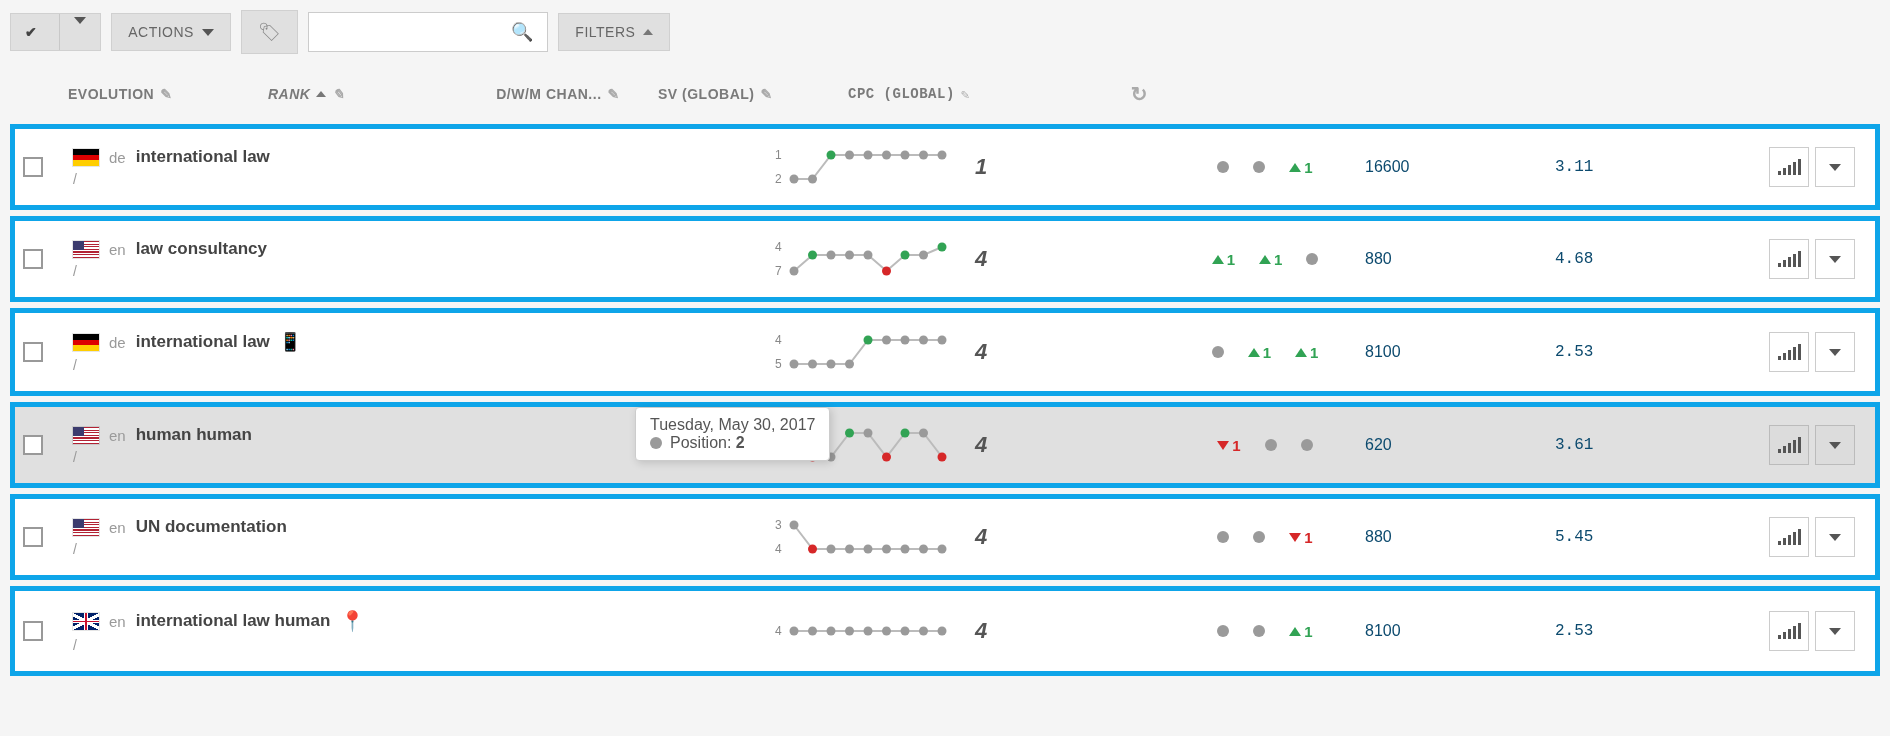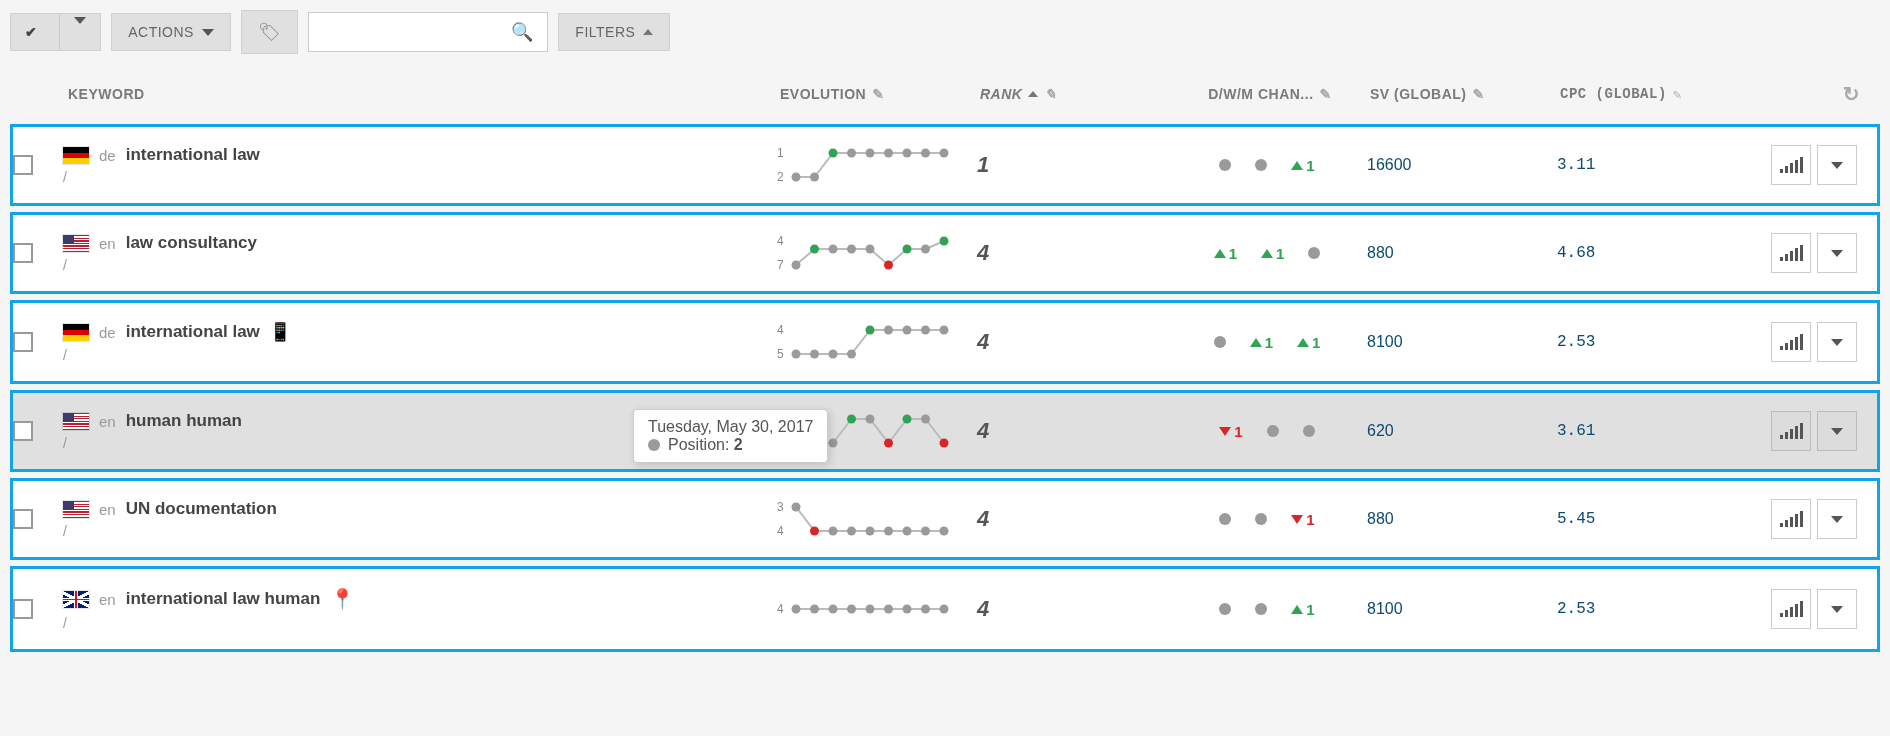--- a/index.html
+++ b/index.html
@@ -15,21 +15,21 @@
 .thead { display: flex; align-items: center; padding: 18px 20px 18px 8px; font-weight: 700; color: #7a7a7a; letter-spacing: 0.5px; font-size: 14px; }
 .thead .col, .row .col { display: flex; align-items: center; gap: 6px; }
 .col-check { width: 50px; flex: 0 0 50px; }
 .col-kw { flex: 1 1 380px; }
 .col-evo { flex: 0 0 200px; }
 .col-rank { flex: 0 0 190px; font-style: italic; }
 .col-chg { flex: 0 0 200px; justify-content: center; }
 .col-sv { flex: 0 0 190px; }
 .col-cpc { flex: 0 0 200px; font-family: Liberation Mono, monospace; }
 .col-act { flex: 0 0 100px; justify-content: flex-end; }
-.row { display: flex; align-items: center; background: #fff; border: 3px solid #0ea5e9; padding: 18px 20px 18px 0; margin-bottom: 6px; position: relative; }
+.row { display: flex; align-items: center; background: #fff; border: 5px solid #0ea5e9; padding: 18px 20px 18px 8px; margin-bottom: 6px; position: relative; }
 .row.hover { background: #e0e0e0; }
 .check { width: 20px; height: 20px; border: 2px solid #999; background: #fff; display: inline-block; }
 .kw-wrap { display: flex; flex-direction: column; gap: 4px; }
 .kw-line { display: flex; align-items: center; gap: 10px; }
 .flag { width: 26px; height: 17px; display: inline-block; box-shadow: 0 0 0 1px rgba(0,0,0,0.1); }
 .flag-de { background: linear-gradient(to bottom, #000 0 33.3%, #dd0000 33.3% 66.6%, #ffce00 66.6% 100%); }
 .flag-us { background: #b22234; position: relative; overflow: hidden; }
 .flag-us::before { content: ""; position: absolute; inset: 0; background: repeating-linear-gradient(#b22234 0 1.3px, #fff 1.3px 2.6px); }
 .flag-us::after { content: ""; position: absolute; left: 0; top: 0; width: 11px; height: 9px; background: #3c3b6e; }
 .flag-gb { background: #012169; position: relative; overflow: hidden; }
@@ -93,23 +93,20 @@
   </div>
   <div class="btn">
     <span>FILTERS</span>
     <span class="caret-up-sm"></span>
   </div>
 </div>
 
 <div class="table">
   <div class="thead">
     <div class="col col-check"></div>
-    <div class="col col-kw">
-        <span>KEYWORD</span>
-      </div>
     <div class="col col-evo">
         <span>EVOLUTION</span>
         <span class="edit">✎</span>
       </div>
     <div class="col col-rank">
         <span>RANK</span>
         <span class="caret-up-sm"></span>
         <span class="edit">✎</span>
       </div>
     <div class="col col-chg">
@@ -385,21 +382,21 @@
               <span></span>
               <span></span>
               <span></span>
               <span></span>
             </span>
           </span>
       <span class="actbtn">
             <span class="caret-down"></span>
           </span>
     </div>
-        <div class="tooltip" style="left: 620px; top: 16px;">
+        <div class="tooltip" style="left: 620px; top: 0;">
           <div>Tuesday, May 30, 2017</div>
       <div class="pos">
             <span class="dot-gray"></span>
             <span>Position: <b>2</b></span>
           </div>
         </div>
       </div>
       <div class="row">
     <div class="col col-check">
           <span class="check"></span>

